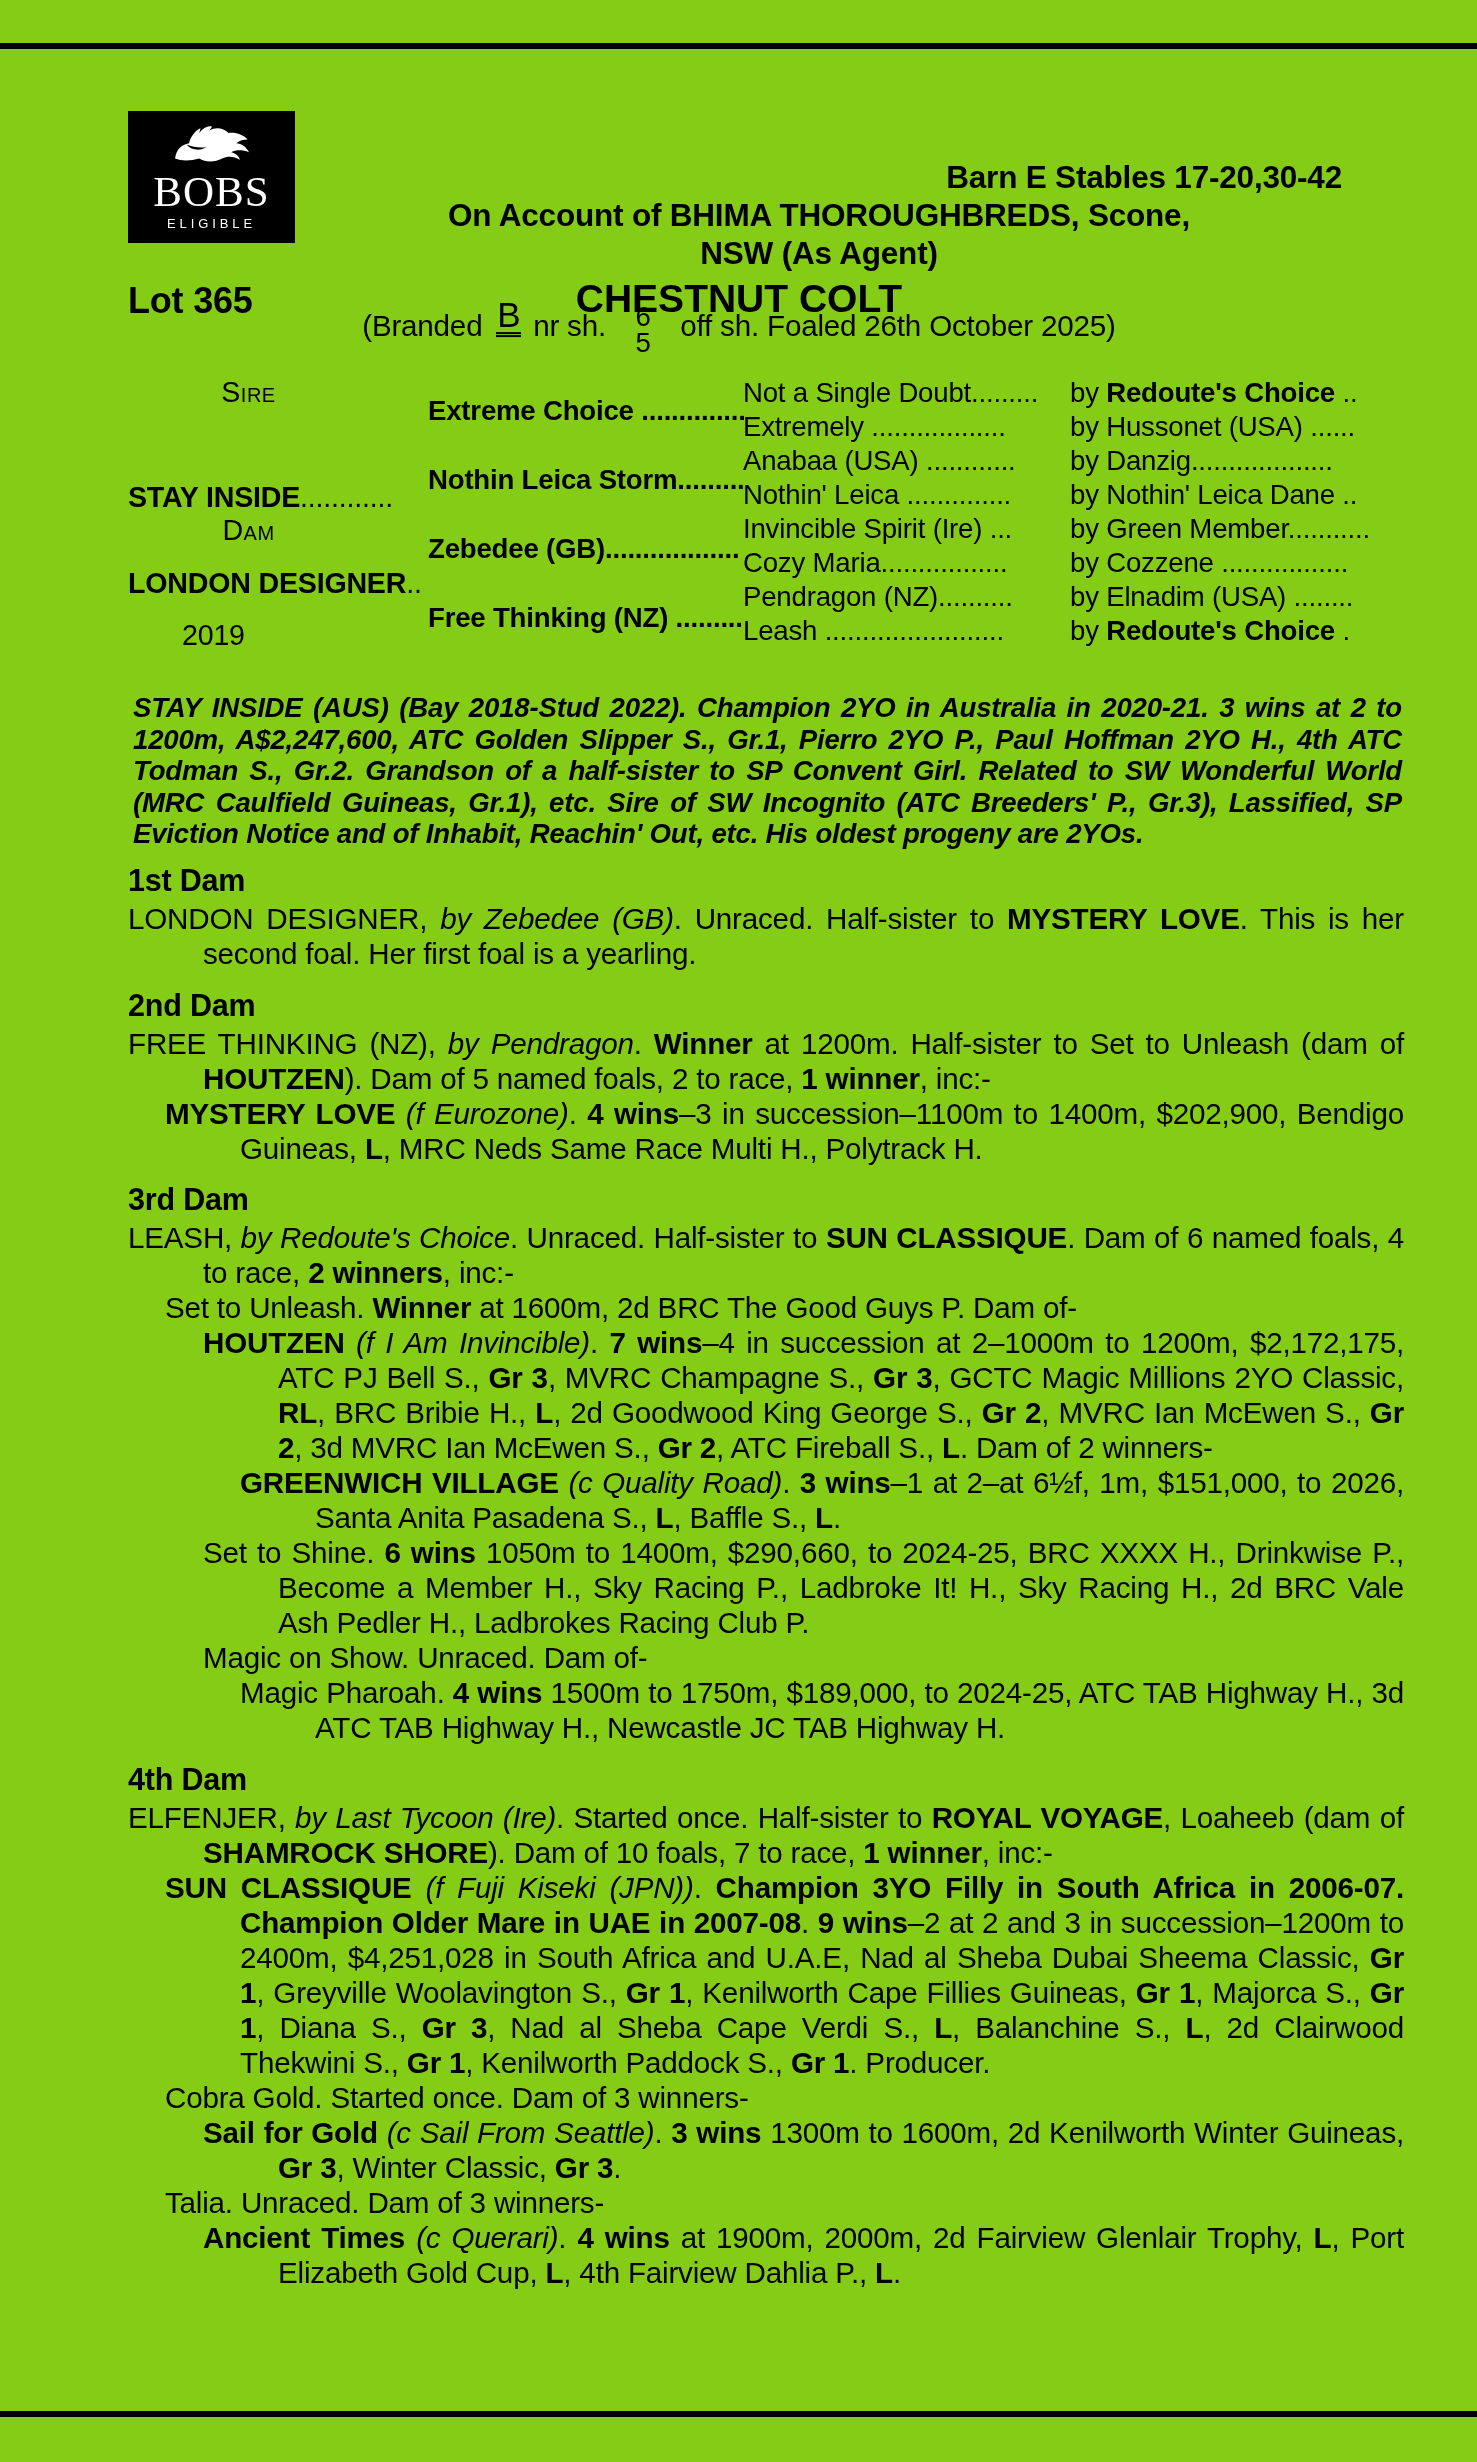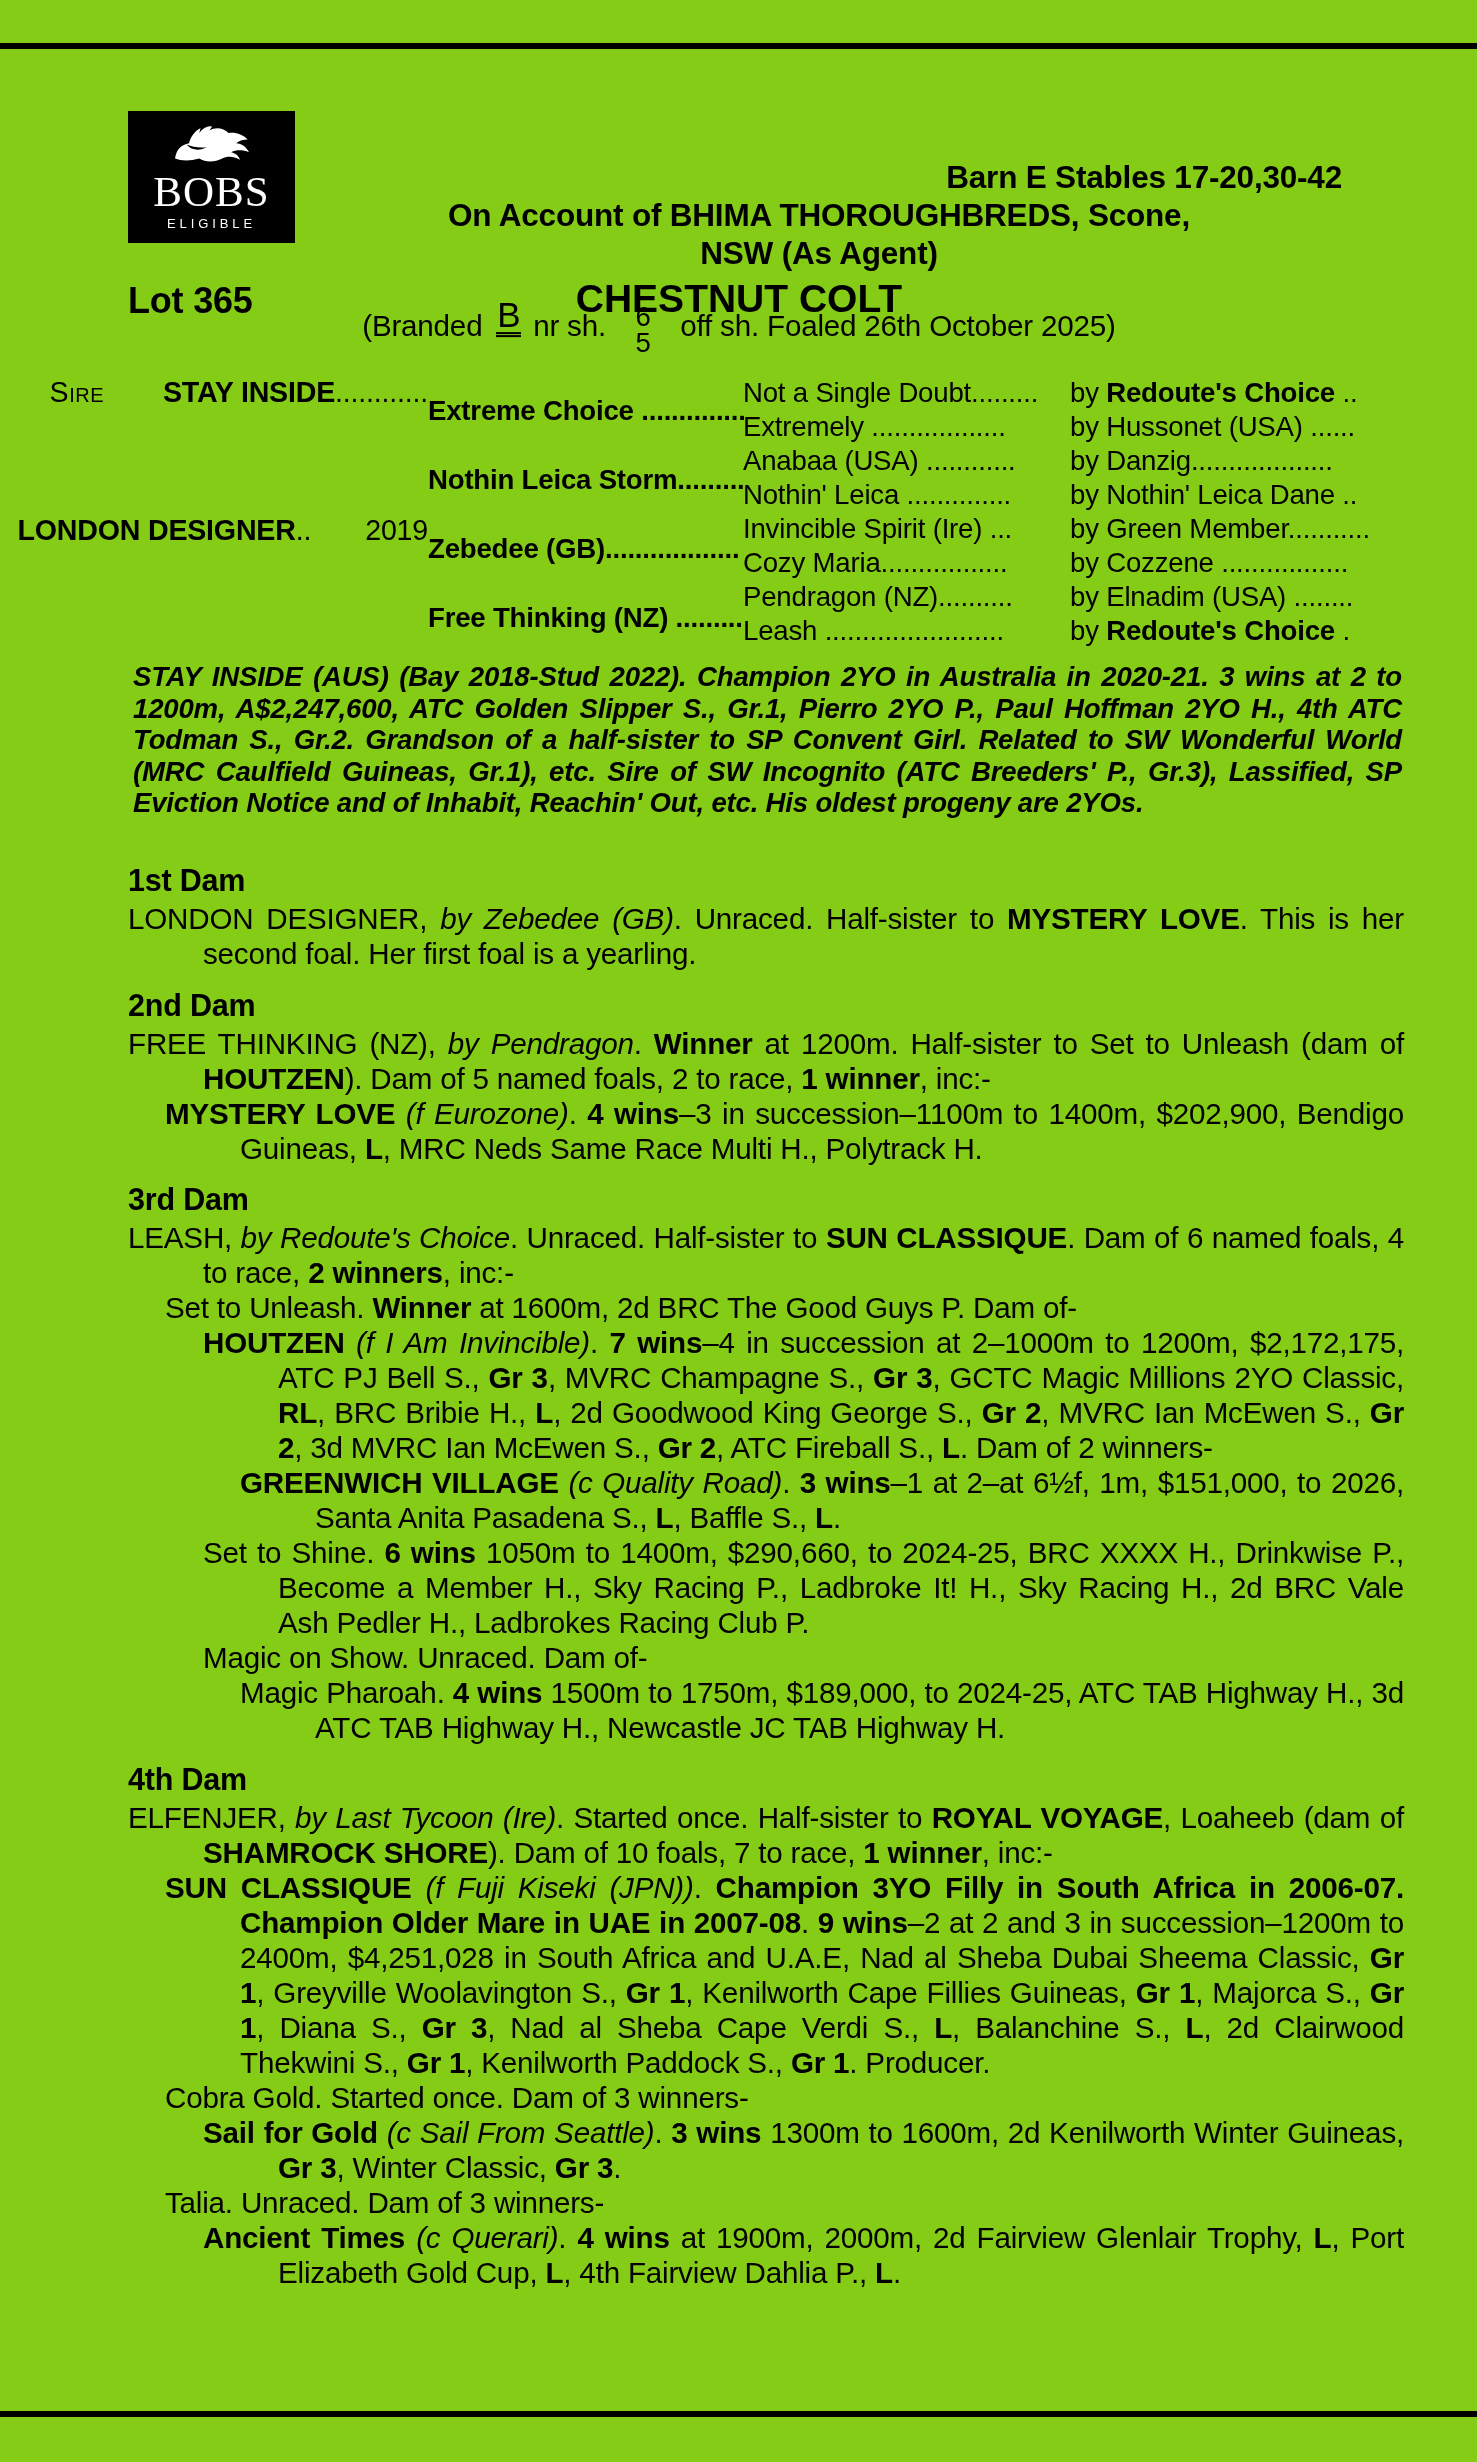--- a/index.html
+++ b/index.html
@@ -27,33 +27,33 @@
   .lot{position:absolute;left:128px;top:280px;font-weight:bold;font-size:36px;}
   .colt-title{position:absolute;left:0;top:277px;width:1478px;text-align:center;font-weight:bold;font-size:39px;letter-spacing:0px;}
 
   .brand-row{position:absolute;left:0;top:300px;width:1478px;display:flex;justify-content:center;align-items:center;font-size:29.6px;}
   .brand-b{display:inline-block;font-size:35px;line-height:33px;border-bottom:5.9px double #000;padding:0 1px 1px 1px;margin:0 11.8px 0 13.8px;transform:translateY(-7.9px);}
   .brand-frac{display:inline-flex;flex-direction:column;align-items:center;font-size:27.6px;line-height:25.6px;margin:0 29.6px;transform:translateY(3.9px);}
 
   
   .pedigree{position:absolute;left:128px;top:376px;width:1276px;height:276px;display:flex;font-size:27.6px;}
   .ped-col1{width:300px;display:flex;flex-direction:column;}
-  .ped-col1 .block{height:138px;display:flex;flex-direction:row;justify-content:flex-end;}
+  .ped-col1 .block{height:138px;display:flex;flex-direction:column;justify-content:space-between;}
   .ped-label{font-variant:small-caps;text-align:center;font-size:28.6px;letter-spacing:0.5px;padding-right:59px;}
   .ped-name{font-size:28.6px;white-space:nowrap;}
   .ped-year{padding-left:54px;}
   .ped-col2{width:315px;display:flex;flex-direction:column;font-weight:bold;}
   .ped-col2 .cell{height:69px;display:flex;align-items:center;white-space:nowrap;}
   .ped-col3{flex:1;display:flex;flex-direction:column;}
   .g3row{height:34px;display:flex;align-items:center;}
   .g3name{width:327px;white-space:nowrap;overflow:hidden;}
   .g3by{flex:1;white-space:nowrap;overflow:hidden;}
 
   
-  .sire-summary{position:absolute;left:133px;top:661px;width:1269px;
+  .sire-summary{position:absolute;left:133px;top:692px;width:1269px;
     font-weight:bold;font-style:italic;font-size:27.6px;line-height:31.5px;text-align:justify;}
 
   
   .dams{position:absolute;left:128px;top:863px;width:1276px;}
   .dam-heading{font-size:30.5px;font-weight:bold;margin:16.7px 0 3px 0;}
   .dams .first{margin-top:0;}
   .para{font-size:29.6px;line-height:35px;text-align:justify;}
   .lvl0{padding-left:75px;text-indent:-75px;}
   .lvl1{padding-left:112px;text-indent:-75px;}
   .lvl2{padding-left:150px;text-indent:-75px;}

